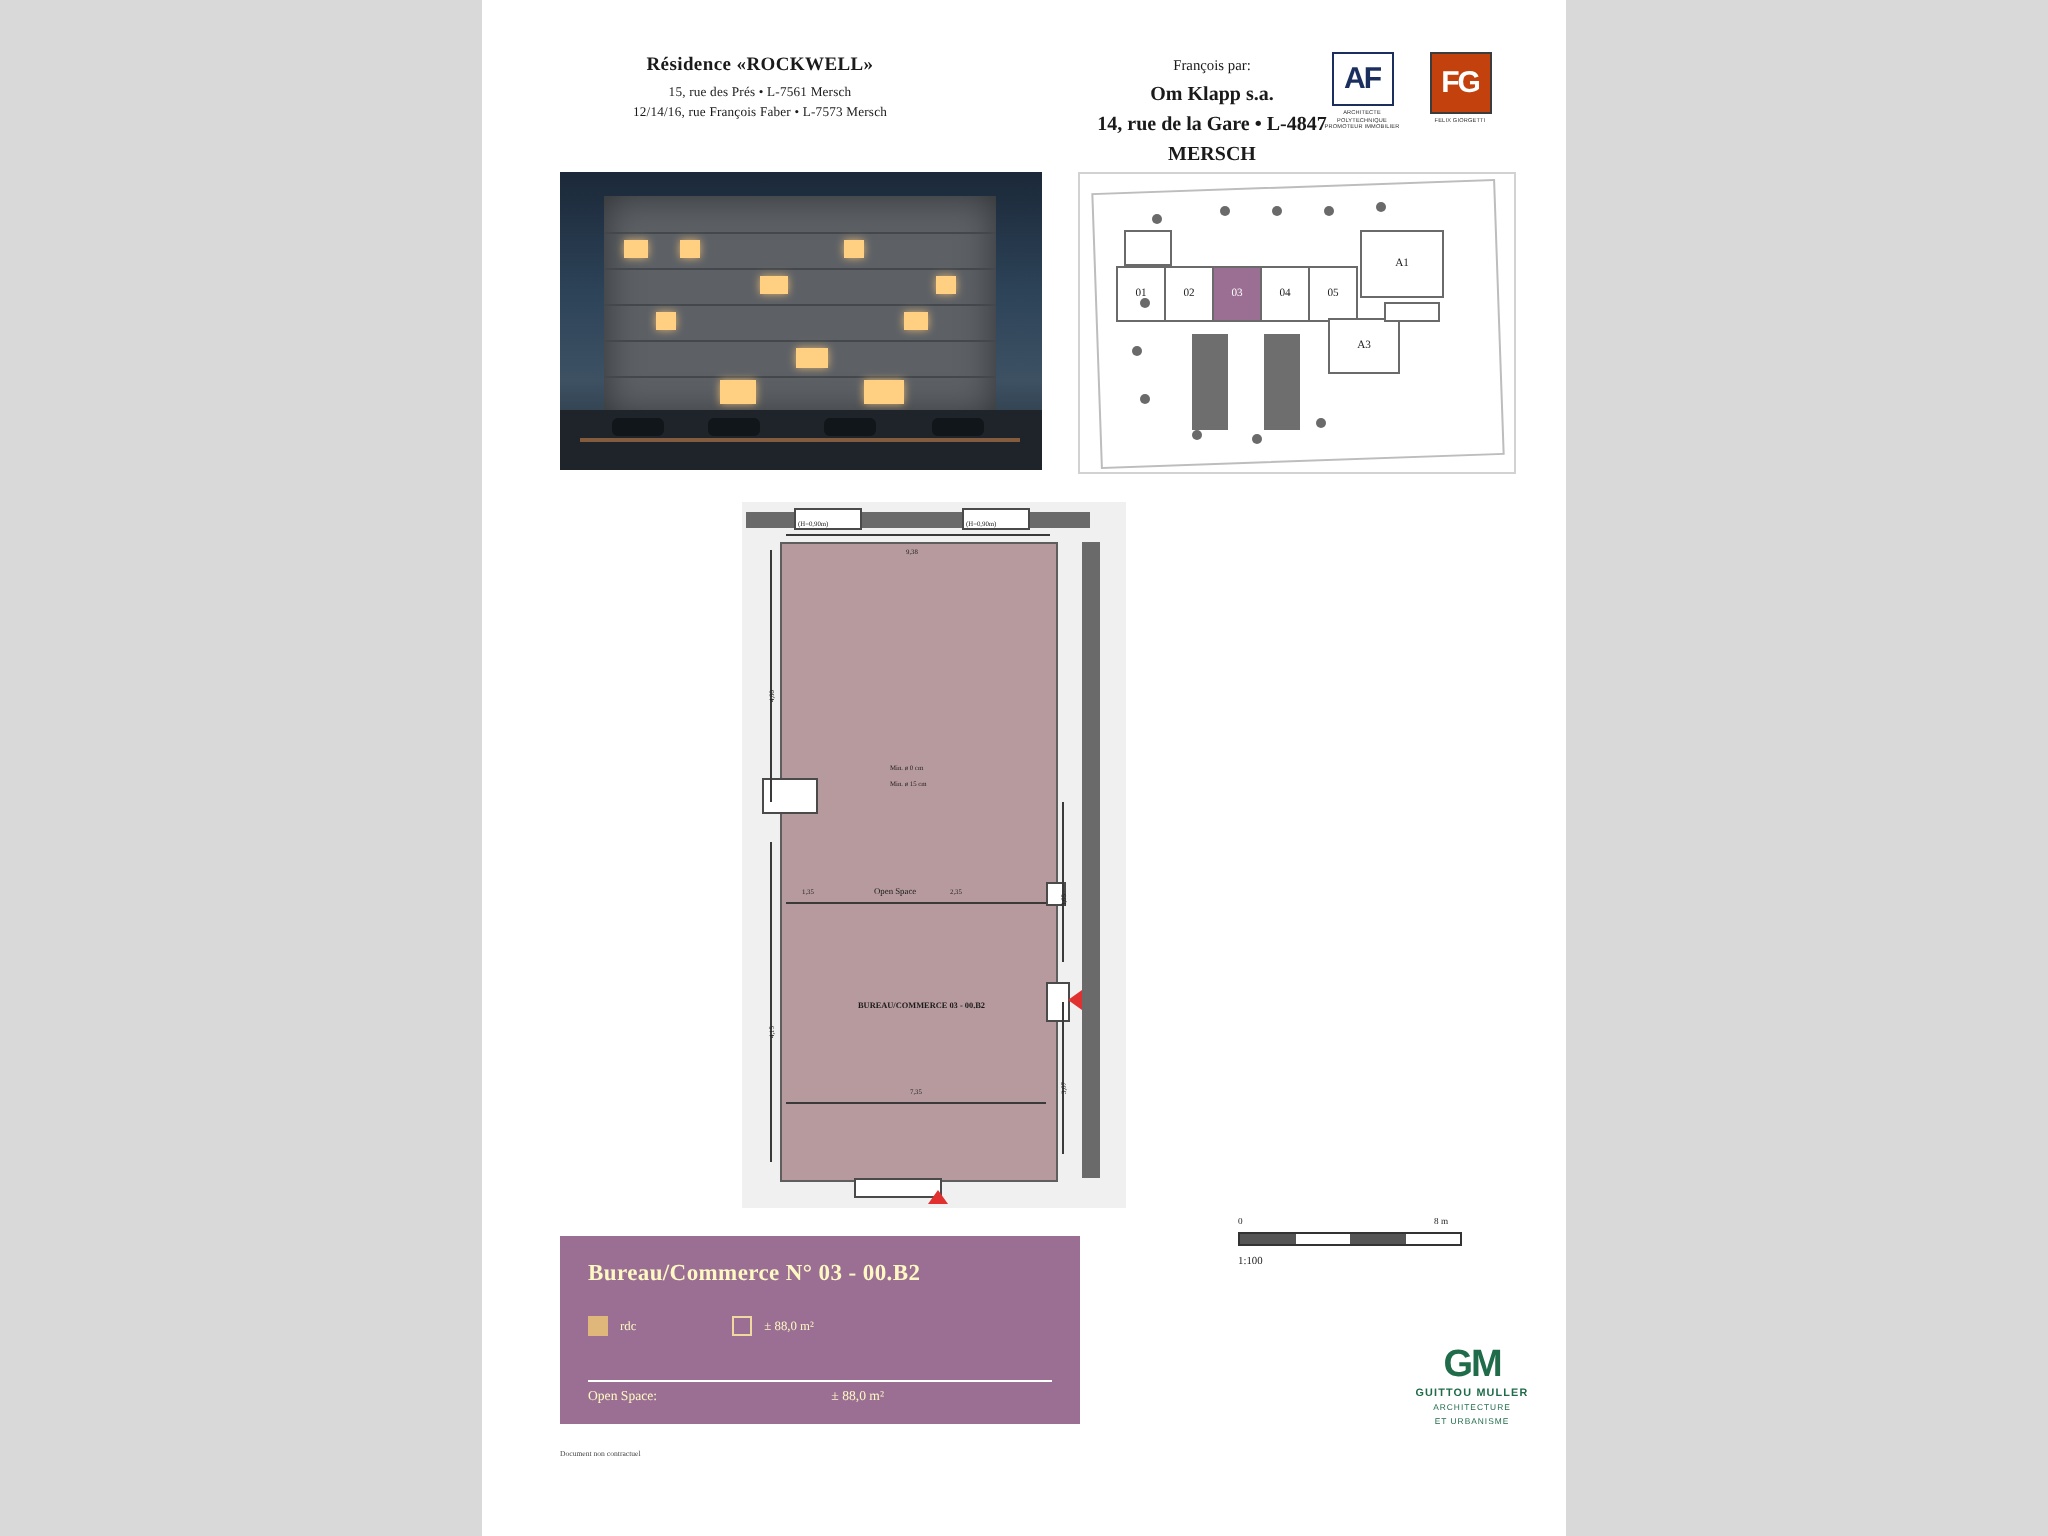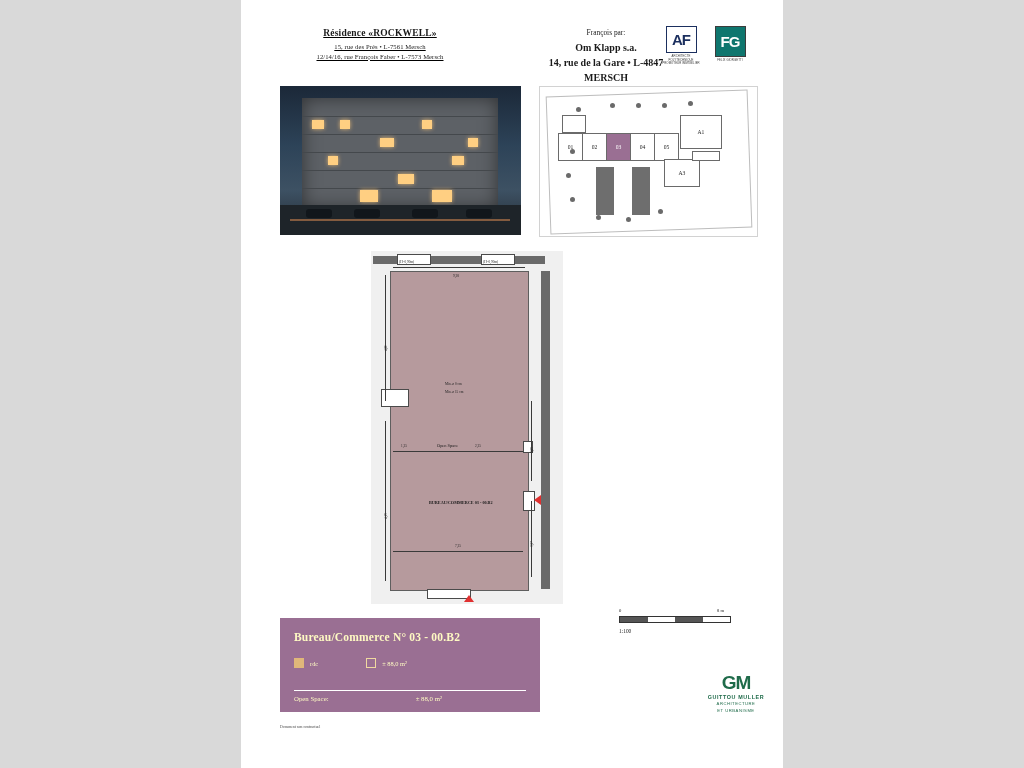--- a/index.html
+++ b/index.html
@@ -22,21 +22,20 @@
 
   
   .hdr {
     position: absolute;
     left: 0; top: 0; width: 542px; height: 78px;
   }
   .hdr-left {
     position: absolute;
     left: 39px; top: 28px; width: 200px;
     text-align: center;
-    text-decoration: underline;
   }
   .res-title {
     font-size: 9.5px;
     font-weight: bold;
     letter-spacing: 0.2px;
     color: #1a1a1a;
     margin-bottom: 4px;
   }
   .res-line {
     font-size: 6.6px;
@@ -78,21 +77,21 @@
     width: 29px; height: 29px;
     border: 1.4px solid #1b2f5e;
     display: flex; align-items: center; justify-content: center;
     font-family: "Liberation Sans", sans-serif;
     font-weight: bold;
     font-size: 15px;
     color: #1b2f5e;
     letter-spacing: -1px;
   }
   .logo-mark.dark {
-    background: #0f766e;
+    background: #c2410c;
     border-color: #3c3c3c;
     color: #ffffff;
   }
   .logo-cap {
     font-size: 2.8px;
     color: #333;
     margin-top: 2px;
     font-family: "Liberation Sans", sans-serif;
     letter-spacing: 0.1px;
     text-align: center;

